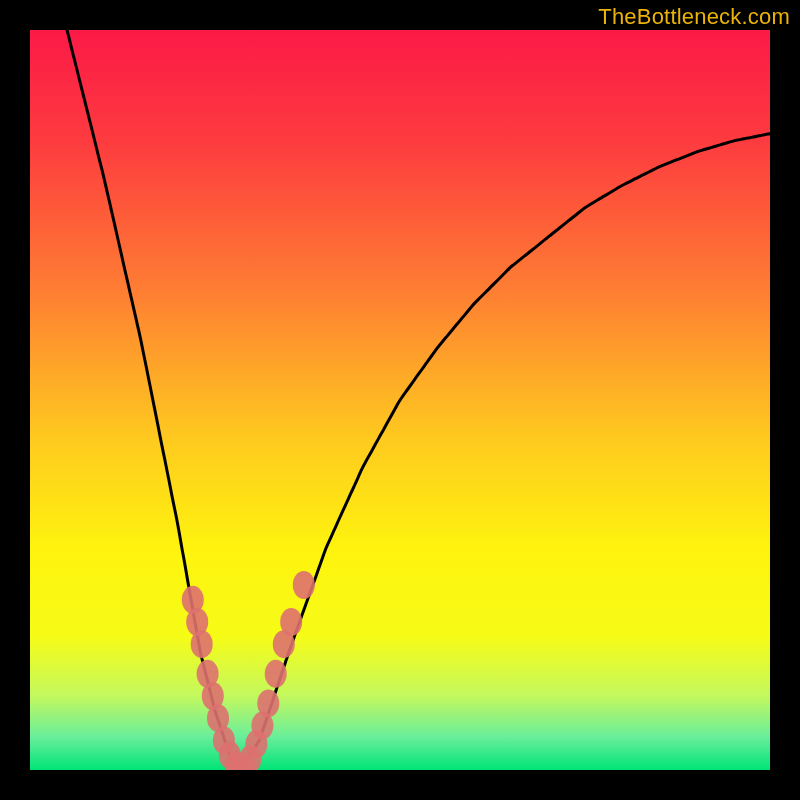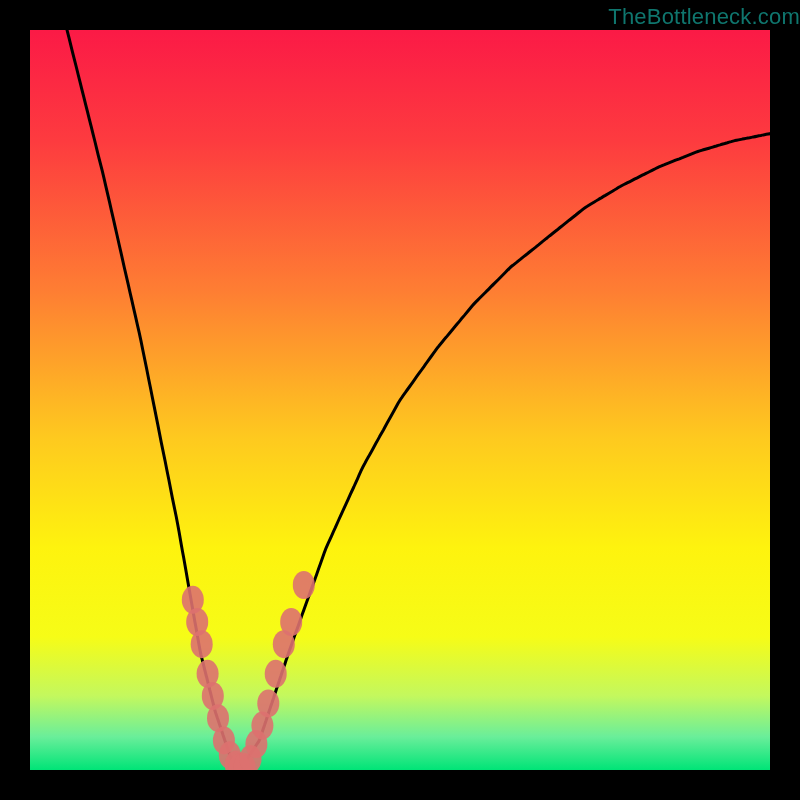--- a/index.html
+++ b/index.html
@@ -21,22 +21,22 @@
     position: absolute;
     top: 30px;
     left: 30px;
     width: 740px;
     height: 740px;
     overflow: hidden;
   }
   .watermark {
     position: absolute;
     top: 4px;
-    right: 0;
-    color: #0f766e;
+    right: 10px;
+    color: #eab308;
     font-size: 22px;
     font-weight: 500;
     letter-spacing: 0.2px;
     text-align: center;
   }
 </style>
 </head>
 <body>
 
 <div class="frame">

